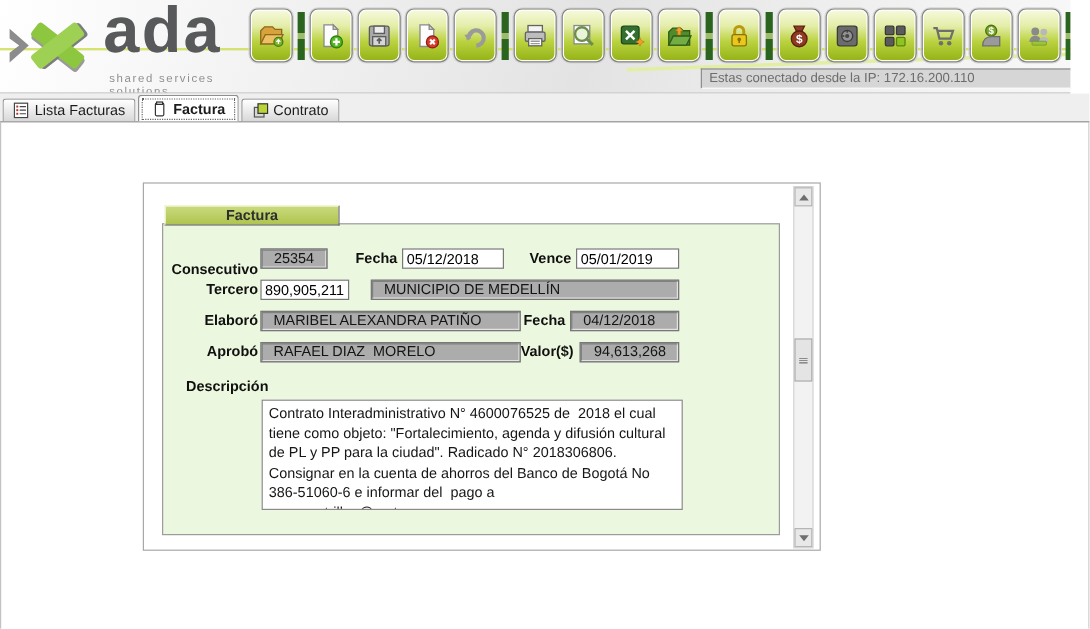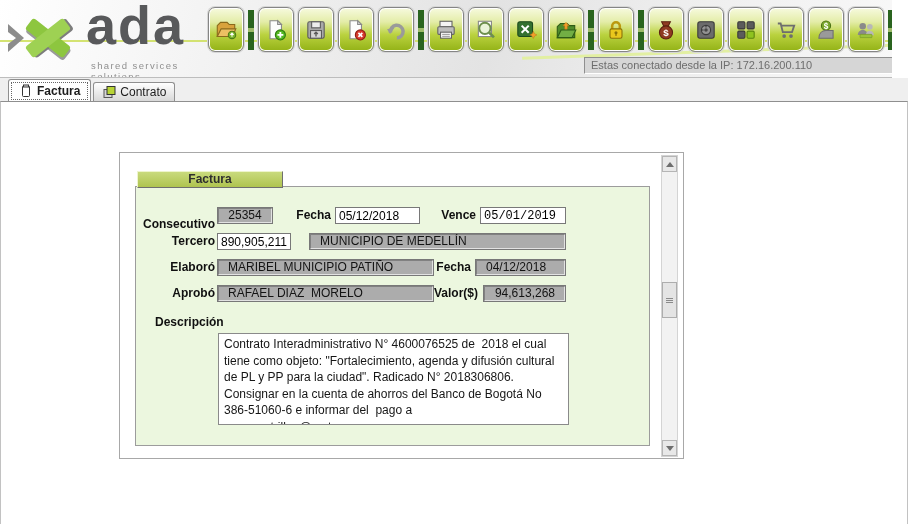--- a/index.html
+++ b/index.html
@@ -243,20 +243,32 @@
         </svg>
       </button>
       <div class="tsep"></div>
     </div>
 
     <div class="statusbar">Estas conectado desde la IP: 172.16.200.110</div>
   </div>
 
   <div class="tabstrip-bg"></div>
   <div class="tabs">
+    <div class="tab">
+      <svg width="14" height="14" viewBox="0 0 14 14">
+        <rect x="1" y="1" width="11" height="12" fill="#ffffff" stroke="#444"></rect>
+        <rect x="2.6" y="3" width="1.6" height="1.6" fill="#b03020"></rect>
+        <rect x="2.6" y="6" width="1.6" height="1.6" fill="#b03020"></rect>
+        <rect x="2.6" y="9" width="1.6" height="1.6" fill="#b03020"></rect>
+        <line x1="5.4" y1="3.8" x2="10.6" y2="3.8" stroke="#444"></line>
+        <line x1="5.4" y1="6.8" x2="10.6" y2="6.8" stroke="#444"></line>
+        <line x1="5.4" y1="9.8" x2="10.6" y2="9.8" stroke="#444"></line>
+      </svg>
+      <span>Lista Facturas</span>
+    </div>
     <div class="tab active">
       <span class="focusdots"></span>
       <svg width="14" height="14" viewBox="0 0 14 14">
         <rect x="3.5" y="2" width="7" height="10.5" rx="1" fill="#ffffff" stroke="#333"></rect>
         <rect x="4.5" y="1" width="5" height="2" fill="#e8e8e8" stroke="#333"></rect>
       </svg>
       <span>Factura</span>
     </div>
     <div class="tab">
       <svg width="14" height="14" viewBox="0 0 14 14">
@@ -272,28 +284,28 @@
 
       <div class="form-hdr">Factura</div>
 
       <div class="panel">
 
         <div class="lbl" style="left:2px; top:29px; width:77px;">Consecutivo</div>
         <div class="gfield" style="left:81px; top:20px; width:56px; text-align:center;">25354</div>
         <div class="lbl" style="left:150px; top:20px; width:45px;">Fecha</div>
         <input class="winput" style="left: 199px; top: 20px; width: 85px;" value="05/12/2018">
         <div class="lbl" style="left:295px; top:20px; width:45px;">Vence</div>
-        <input class="winput" style="left: 344px; top: 20px; width: 86px; font-family: Liberation Mono, monospace;" value="05/01/2019">
+        <input class="winput" style="left: 344px; top: 20px; width: 86px;" value="05/01/2019">
 
         <div class="lbl" style="left:2px; top:46px; width:77px;">Tercero</div>
         <input class="winput" style="left: 81px; top: 46px; width: 74px;" value="890,905,211.1">
         <div class="gfield" style="left:173px; top:46px; width:257px;">MUNICIPIO DE MEDELLÍN</div>
 
         <div class="lbl" style="left:2px; top:72px; width:77px;">Elaboró</div>
-        <div class="gfield" style="left:81px; top:72px; width:217px;">MARIBEL MUNICIPIO PATIÑO</div>
+        <div class="gfield" style="left:81px; top:72px; width:217px;">MARIBEL ALEXANDRA PATIÑO</div>
         <div class="lbl" style="left:290px; top:72px; width:45px;">Fecha</div>
         <div class="gfield" style="left:339px; top:72px; width:91px;">04/12/2018</div>
 
         <div class="lbl" style="left:2px; top:98px; width:77px;">Aprobó</div>
         <div class="gfield" style="left:81px; top:98px; width:217px;">RAFAEL DIAZ  MORELO</div>
         <div class="lbl" style="left:293px; top:98px; width:49px;">Valor($)</div>
         <div class="gfield" style="left:347px; top:98px; width:83px; text-align:right;">94,613,268</div>
 
         <div class="lbl" style="left:19px; top:127px; width:90px; text-align:left;">Descripción</div>
         <textarea class="desc" spellcheck="false" style="">Contrato Interadministrativo N° 4600076525 de  2018 el cual tiene como objeto: "Fortalecimiento, agenda y difusión cultural de PL y PP para la ciudad". Radicado N° 2018306806. Consignar en la cuenta de ahorros del Banco de Bogotá No 386-51060-6 e informar del  pago a yeny.castrillon@metroparques.gov.co</textarea>

